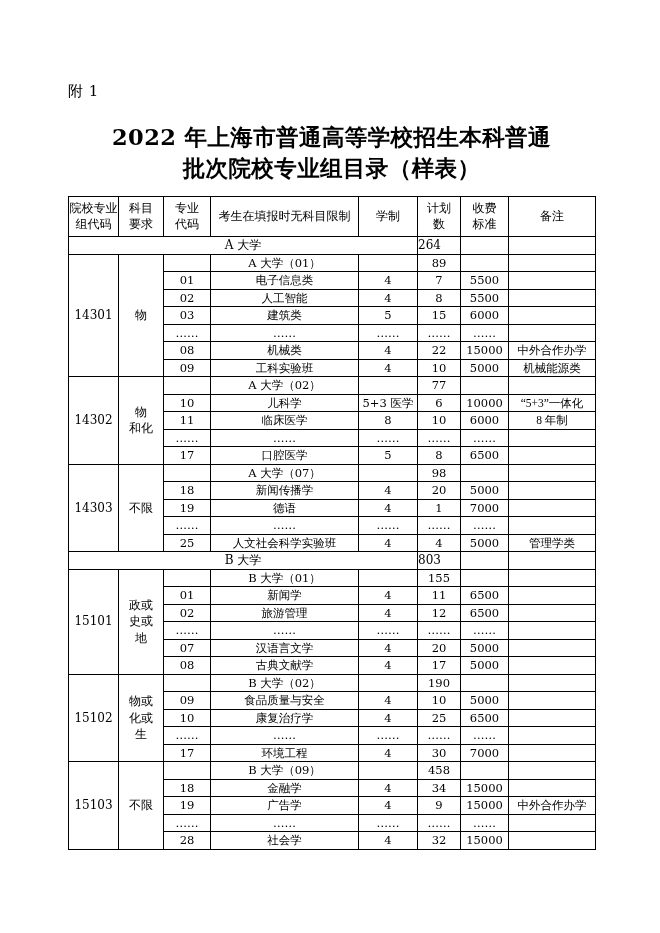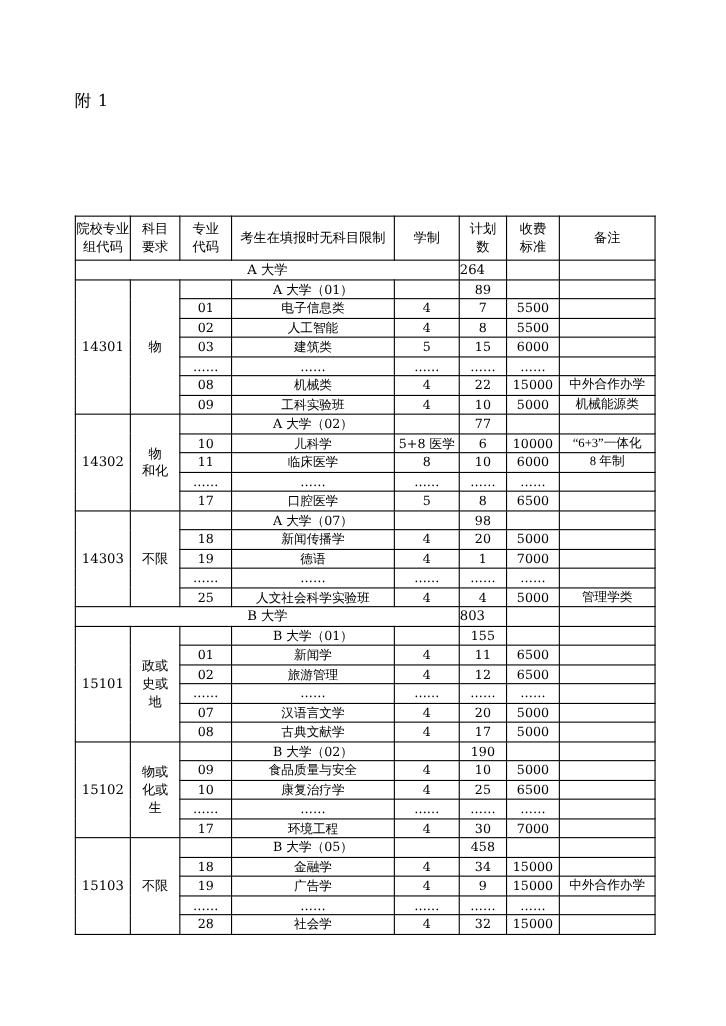--- a/index.html
+++ b/index.html
@@ -123,20 +123,24 @@
   .note-text p { margin: 0; }
   .note-text p.first { text-indent: 23px; }
 </style>
 </head>
 <body>
 
 <div class="page">
 
   <div class="attach-label">附 1</div>
 
+  <div class="doc-title">
+    <span class="line1">2022 年上海市普通高等学校招生本科普通</span>
+    <span class="line2">批次院校专业组目录（样表）</span>
+  </div>
 
   <div class="table-wrap">
     <table class="catalog">
       <colgroup>
         <col class="c-code">
           <col class="c-req">
           <col class="c-mcode">
           <col class="c-name">
         <col class="c-years">
           <col class="c-plan">
@@ -246,24 +250,24 @@
             <td class="dots"></td>
             <td class="cell-name dots">A 大学（02）</td>
             <td class="dots"></td>
             <td class="dots">77</td>
             <td class="dots"></td>
             <td class="cell-note"></td>
           </tr>
           <tr class="data-row">
             <td class="dots">10</td>
             <td class="cell-name dots">儿科学</td>
-            <td class="dots">5+8 医学</td>
+            <td class="dots">5+3 医学</td>
             <td class="dots">6</td>
             <td class="dots">10000</td>
-            <td class="cell-note">“6+3”一体化</td>
+            <td class="cell-note">“5+3”一体化</td>
           </tr>
           <tr class="data-row">
             <td class="dots">11</td>
             <td class="cell-name dots">临床医学</td>
             <td class="dots">8</td>
             <td class="dots">10</td>
             <td class="dots">6000</td>
             <td class="cell-note">8 年制</td>
           </tr>
           <tr class="data-row">
@@ -431,21 +435,21 @@
             <td class="dots">30</td>
             <td class="dots">7000</td>
             <td class="cell-note"></td>
           </tr>
           <tr class="data-row">
             <td class="grp-code" rowspan="5">15103</td>
             <td class="grp-req" rowspan="5">
               <span class="stack">不限</span>
             </td>
             <td class="dots"></td>
-            <td class="cell-name dots">B 大学（05）</td>
+            <td class="cell-name dots">B 大学（09）</td>
             <td class="dots"></td>
             <td class="dots">458</td>
             <td class="dots"></td>
             <td class="cell-note"></td>
           </tr>
           <tr class="data-row">
             <td class="dots">18</td>
             <td class="cell-name dots">金融学</td>
             <td class="dots">4</td>
             <td class="dots">34</td>

